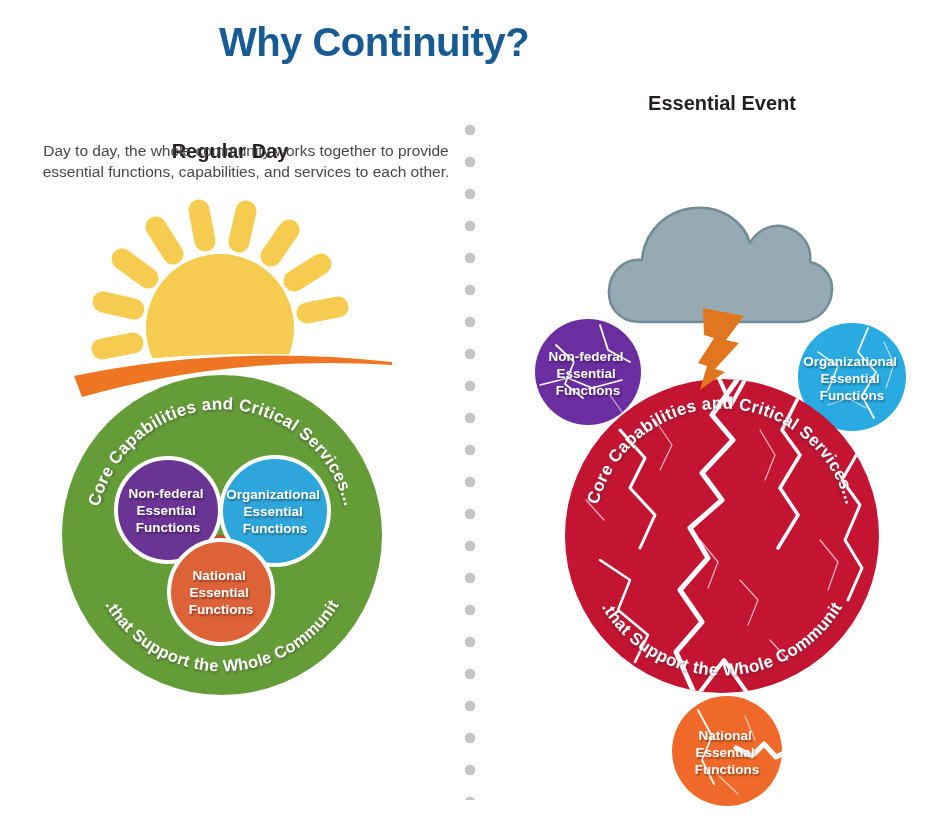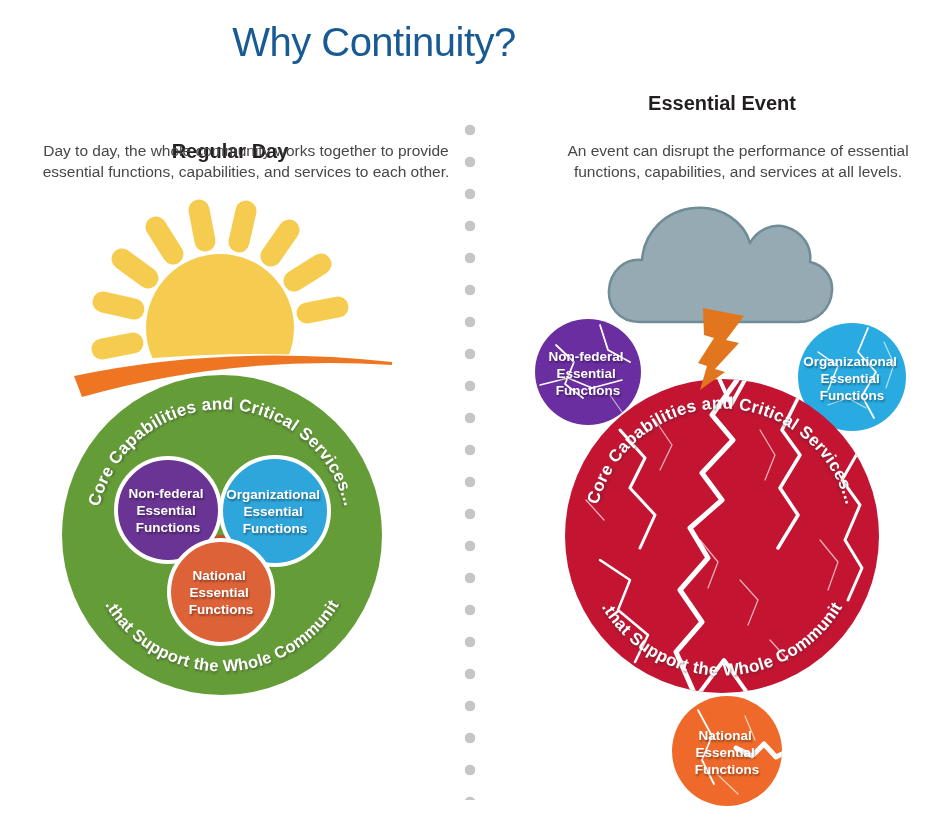--- a/index.html
+++ b/index.html
@@ -1,19 +1,19 @@
 <!DOCTYPE html>
 <html><head>
 <meta charset="utf-8">
 <style>
   html,body{margin:0;padding:0;background:#fff;}
   .page{position:relative;width:940px;height:823px;background:#fff;overflow:hidden;
         font-family:"Liberation Sans",sans-serif;}
   .page-title{position:absolute;top:20px;left:0;width:748px;text-align:center;
-        font-size:40px;font-weight:normal;letter-spacing:-.5px;color:#175A94;}
+        font-size:40px;font-weight:bold;letter-spacing:-.5px;color:#175A94;}
   .col-head{position:absolute;top:92px;text-align:center;font-size:20px;font-weight:bold;color:#231F20;}
   .col-head.left{left:18px;width:424px;margin-top:48px;}
   .col-head.right{left:532px;width:380px;}
   .col-desc{position:absolute;top:124px;margin:16px;text-align:center;font-size:15.5px;
         line-height:21px;color:#474747;}
   .col-desc.left{left:18px;width:424px;}
   .col-desc.right{left:532px;width:380px;}
   .divider{position:absolute;left:464px;top:124px;width:12px;height:676px;
         background-image:radial-gradient(circle at 6px 6px,#C6C6C6 5px,transparent 5.6px);
         background-size:12px 32px;background-repeat:repeat-y;}
@@ -31,21 +31,20 @@
 <body>
 
 <div class="page">
 
   <div class="page-title">Why Continuity?</div>
 
   <div class="col-head left">Regular Day</div>
   <p class="col-desc left">Day to day, the whole community works together to provide essential functions, capabilities, and services to each other.</p>
 
   <div class="col-head right">Essential Event</div>
-  <p class="col-desc right">An event can disrupt the performance of essential functions, capabilities, and services at all levels.</p>
 
   <div class="divider"></div>
 
   <svg width="940" height="823" viewBox="0 0 940 823">
     <defs>
       <clipPath id="sunClip">
           <path d="M 30,185 L 410,185 L 410,363 Q 225,341 30,373 Z"></path>
         </clipPath>
       <clipPath id="redClip">
           <circle cx="722" cy="536" r="157"></circle>

